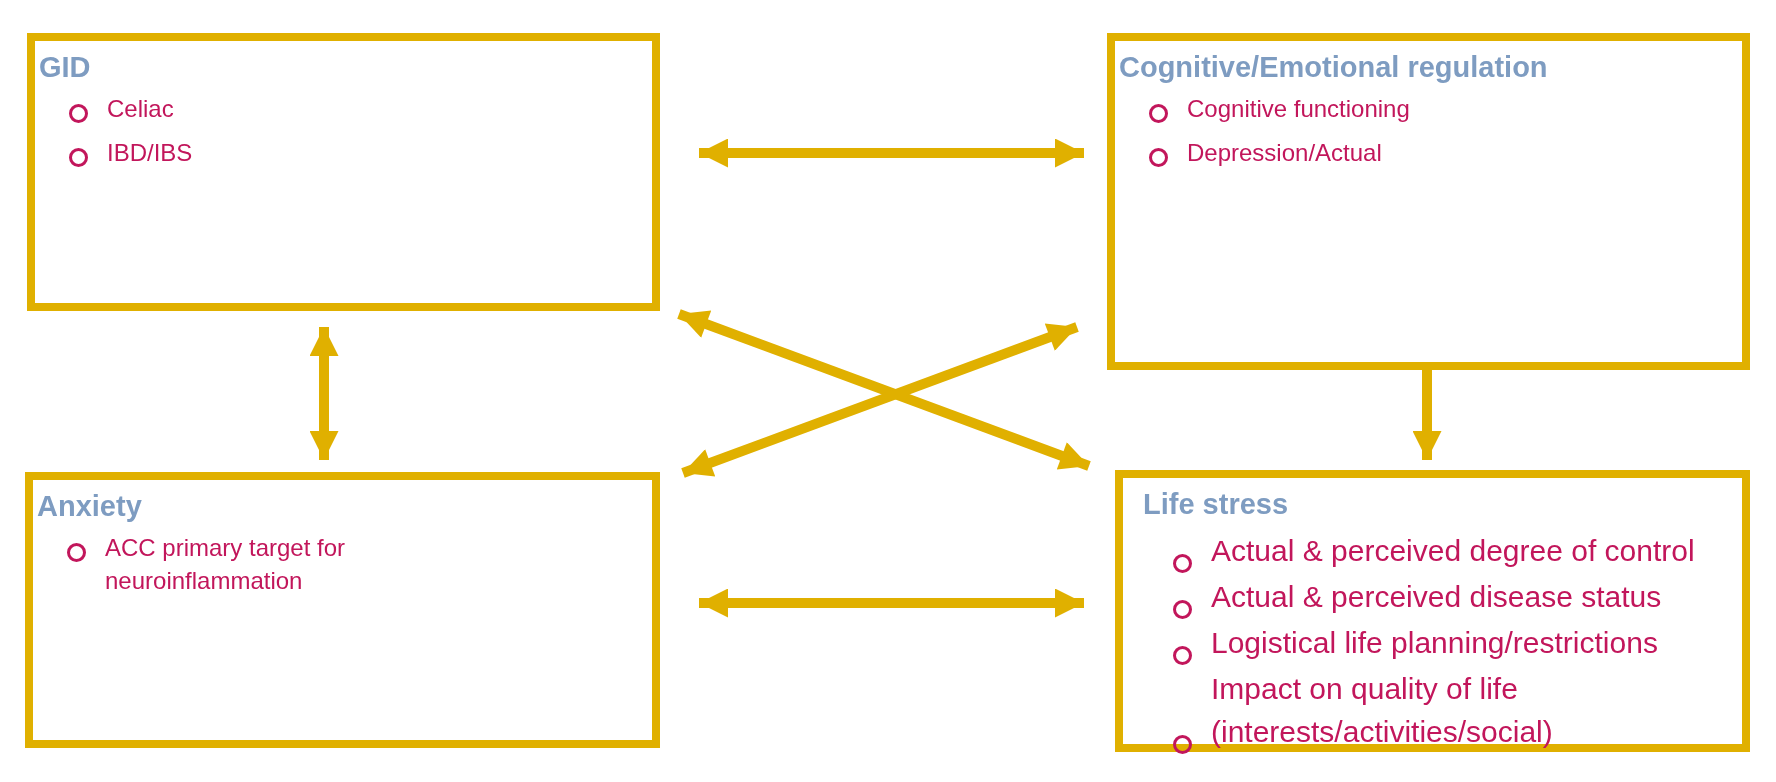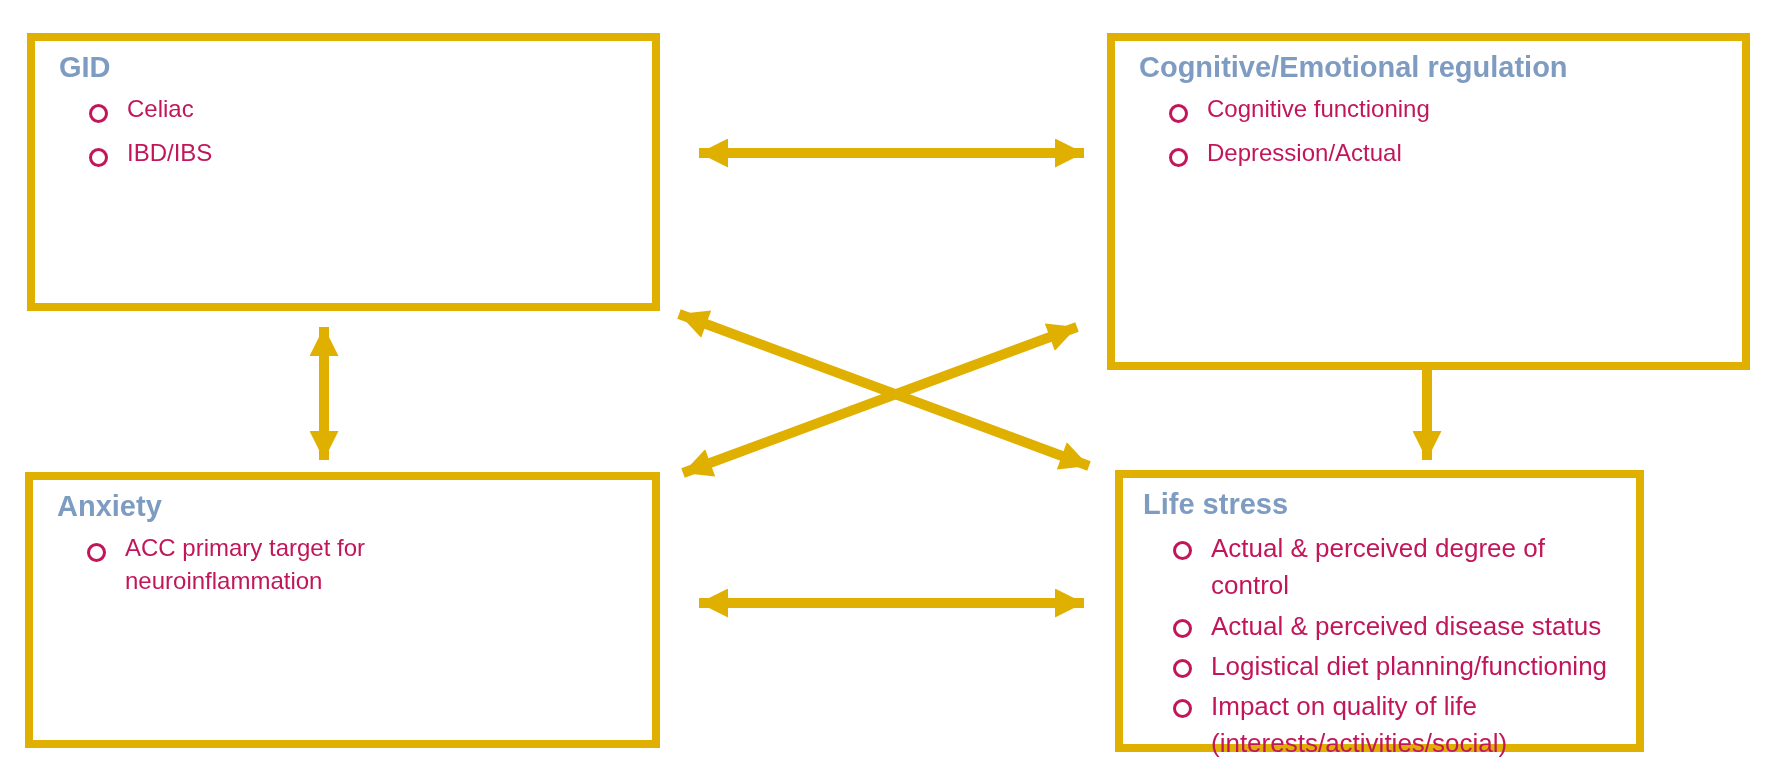--- a/index.html
+++ b/index.html
@@ -15,52 +15,52 @@
     width:1776px;height:782px;
     position:relative;overflow:hidden;
   }
   .canvas{position:absolute;left:0;top:0;width:1776px;height:782px;}
   .connectors{position:absolute;left:0;top:0;width:1776px;height:782px;z-index:1;}
   .box{
     position:absolute;
     border:8px solid var(--gold);
     background:var(--background);
     box-sizing:border-box;
-    padding:8px 24px;
+    padding:8px 4px;
     z-index:2;
   }
   .box h2{
     margin:0 0 8px 0;
     font-size:29px;
     line-height:1.25;
     font-weight:700;
     color:var(--heading);
     letter-spacing:0px;
   }
   .box ul{list-style:none;margin:0;padding:0 0 0 30px;}
   .box li{
     display:flex;align-items:flex-start;
     color:var(--bullet-text);
     font-size:24px;line-height:1.35;
     margin:0 0 11px 0;
     white-space:pre-line;
   }
-  .box.tight li{font-size:26px;line-height:1.43;margin:0 0 3px 0;}
+  .box.tight li{font-size:30px;line-height:1.43;margin:0 0 3px 0;align-items:flex-end;}
   .ring{
     flex:0 0 auto;
     width:13px;height:13px;
     border:3px solid var(--bullet-text);
     border-radius:50%;
     margin:11px 19px 0 0;
     background:transparent;
   }
   #box-gid{left:27px;top:33px;width:633px;height:278px;}
   #box-cognitive{left:1107px;top:33px;width:643px;height:337px;}
   #box-biology{left:25px;top:472px;width:635px;height:276px;}
-  #box-lifestress{left:1115px;top:470px;width:529px;height:282px;padding-left:20px;}
+  #box-lifestress{left:1115px;top:470px;width:635px;height:282px;padding-left:20px;}
 </style>
 </head>
 <body>
 
 <div class="canvas">
 
   <svg class="connectors" viewBox="0 0 1776 782" xmlns="http://www.w3.org/2000/svg" aria-hidden="true">
     <defs>
       <marker id="ah" viewBox="0 0 10 10" refX="10" refY="5" markerWidth="3.3" markerHeight="2.9" orient="auto-start-reverse" markerUnits="strokeWidth">
         <path d="M0,0 L10,5 L0,10 z" fill="var(--gold)"></path>
@@ -98,19 +98,19 @@
         <li><span class="ring"></span><span>ACC primary target for
 neuroinflammation</span></li>
       </ul>
   </div>
 
   <div class="box tight" id="box-lifestress">
     <h2>Life stress</h2>
     <ul>
         <li><span class="ring"></span><span>Actual &amp; perceived degree of control</span></li>
         <li><span class="ring"></span><span>Actual &amp; perceived disease status</span></li>
-        <li><span class="ring"></span><span>Logistical diet planning/functioning</span></li>
+        <li><span class="ring"></span><span>Logistical life planning/restrictions</span></li>
         <li><span class="ring"></span><span>Impact on quality of life
 (interests/activities/social)</span></li>
       </ul>
   </div>
 
 </div>
 
 </body></html>

